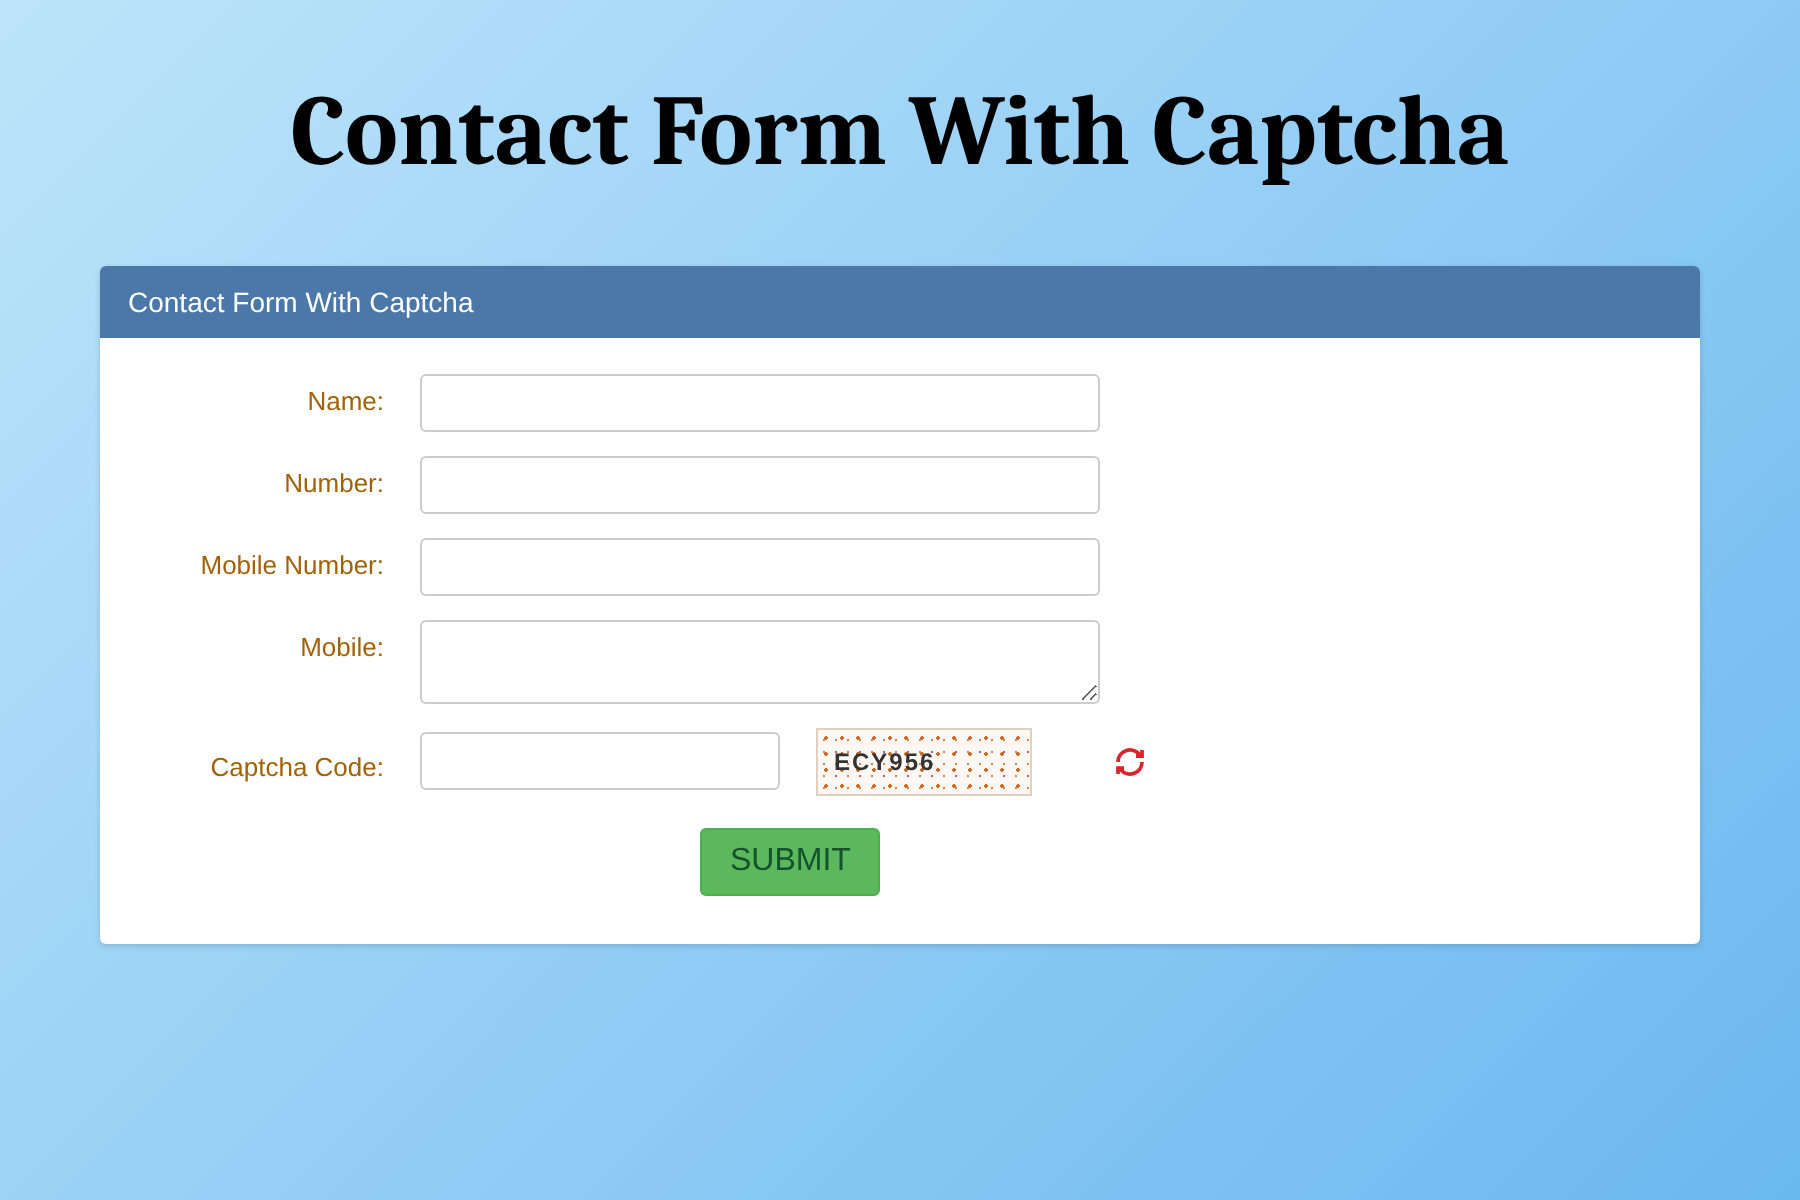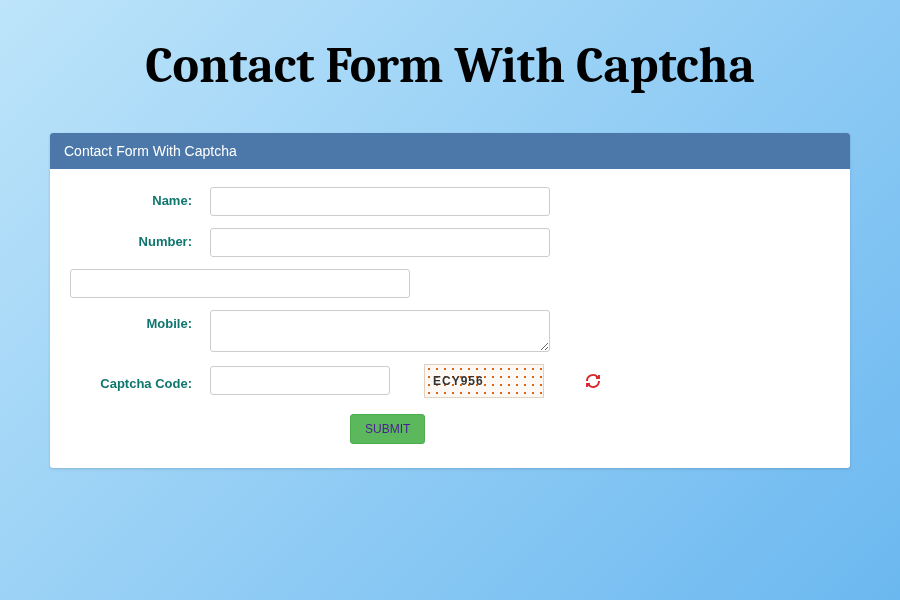--- a/index.html
+++ b/index.html
@@ -38,22 +38,22 @@
     }
     .form-row {
       display: flex;
       align-items: flex-start;
       margin-bottom: 12px;
     }
     .form-label {
       width: 140px;
       text-align: right;
       font-size: 13px;
-      font-weight: 700;
-      color: #0f766e;
+      font-weight: 400;
+      color: #a16207;
       padding-right: 18px;
       padding-top: 6px;
     }
     .form-input {
       width: 340px;
       padding: 6px 10px;
       font-size: 13px;
       border: 1px solid #ccc;
       border-radius: 3px;
       background: #fff;
@@ -77,22 +77,22 @@
     }
     .captcha-input {
       width: 180px;
       padding: 6px 10px;
       font-size: 13px;
       border: 1px solid #ccc;
       border-radius: 3px;
       background: #fff;
     }
     .captcha-image {
-      margin-left: 34px;
-      width: 120px;
+      margin-left: 18px;
+      width: 108px;
       height: 34px;
       border: 1px solid #e0d0c0;
       display: flex;
       align-items: center;
       padding-left: 8px;
       font-family: Arial, sans-serif;
       font-size: 12px;
       font-weight: 700;
       color: #333;
       letter-spacing: 1px;
@@ -109,24 +109,24 @@
       margin-left: 40px;
       cursor: pointer;
       display: flex;
       align-items: center;
     }
     .submit-row {
       padding-left: 280px;
     }
     .submit-btn {
       background: #5cb85c;
-      color: #4c1d95;
+      color: #14532d;
       border: 1px solid #4cae4c;
       padding: 7px 14px;
-      font-size: 12px;
+      font-size: 16px;
       border-radius: 3px;
       cursor: pointer;
     }
   </style>
 </head>
 <body>
 
 <h1 class="page-title">Contact Form With Captcha</h1>
 
 <div class="panel">
@@ -137,20 +137,21 @@
       <label class="form-label">Name:</label>
       <input type="text" class="form-input" value="" style="">
     </div>
 
     <div class="form-row">
       <label class="form-label">Number:</label>
       <input type="text" class="form-input" value="" style="">
     </div>
 
     <div class="form-row">
+      <label class="form-label">Mobile Number:</label>
       <input type="text" class="form-input" value="" style="">
     </div>
 
     <div class="form-row">
       <label class="form-label">Mobile:</label>
       <textarea class="form-textarea" value="" style=""></textarea>
     </div>
 
     <div class="captcha-row">
       <label class="form-label">Captcha Code:</label>

